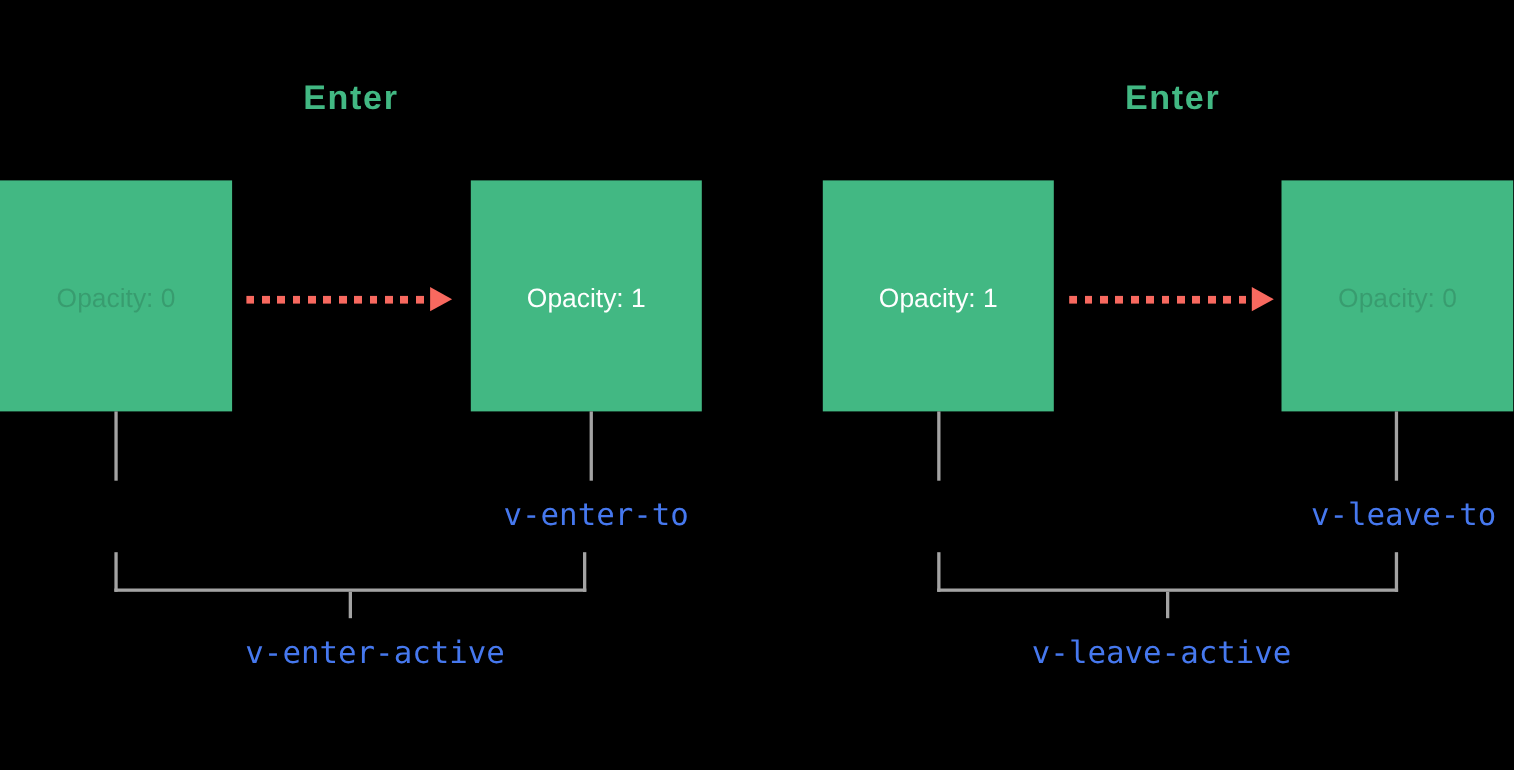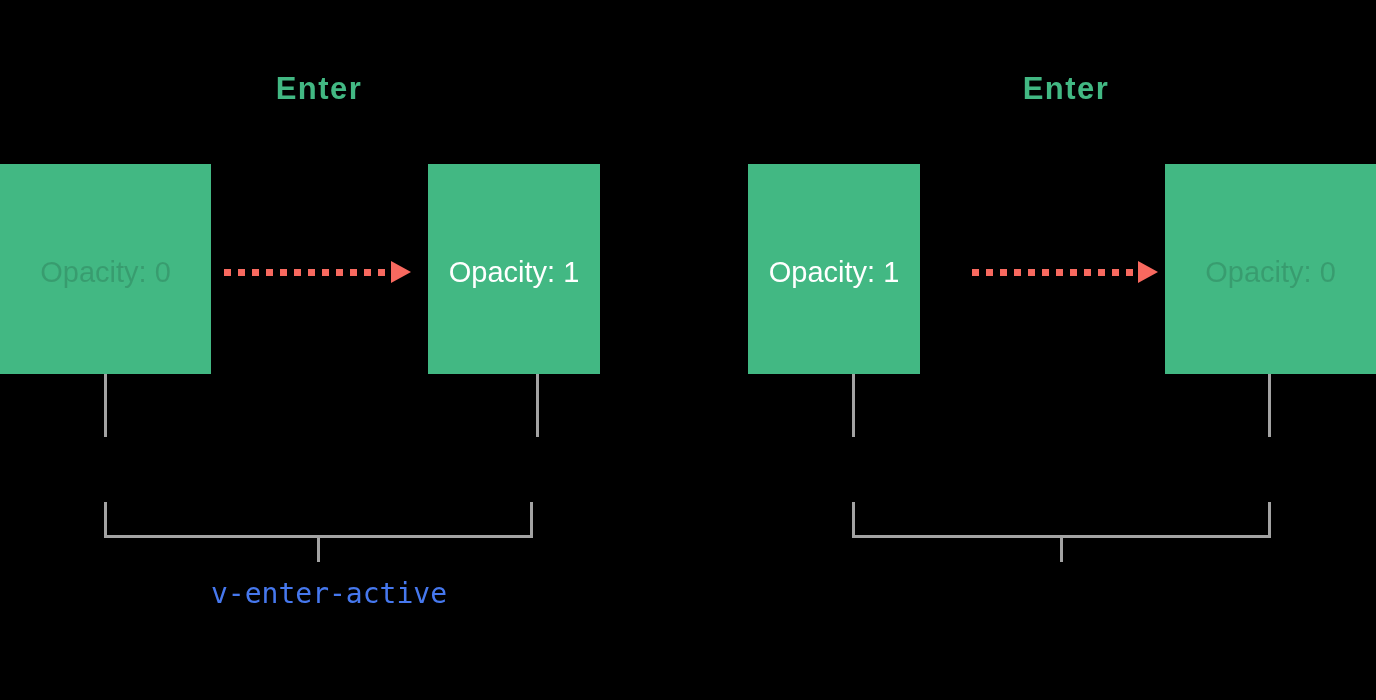--- a/index.html
+++ b/index.html
@@ -28,29 +28,29 @@
     transform: translateX(-50%);
     font-size: 31px;
     font-weight: bold;
     letter-spacing: 1.5px;
     color: var(--title-green);
     white-space: nowrap;
   }
   .gbox {
     position: absolute;
     top: 164px;
-    width: 172px;
+    width: 210px;
     height: 210px;
     background: var(--box-green);
     display: flex;
     align-items: center;
     justify-content: center;
   }
   .gbox .box-label {
-    font-size: 29px;
+    font-size: 24px;
     color: var(--box-text-white);
     white-space: nowrap;
     padding-top: 6px;
   }
   .gbox.faded .box-label { color: var(--box-text-faded); }
   .dash-line {
     position: absolute;
     top: 269px;
     height: 7px;
     background: repeating-linear-gradient(to right,
@@ -114,40 +114,43 @@
   <div class="dash-line" style="left:224px; width:167px;"></div>
   <div class="arrow-head" style="left:391px;"></div>
 
   <div class="gbox" style="left:428px;">
     <span class="box-label">Opacity: 1</span>
   </div>
 
   <div class="vline" style="left:104px;"></div>
   <div class="vline" style="left:536px;"></div>
 
+  <div class="class-label row-label" style="left:542px;">v-enter-to</div>
 
   <div class="bracket" style="left:104px; width:429px;"></div>
   <div class="bracket-stem" style="left:317px;"></div>
 
-  <div class="class-label active-label" style="left:329px;text-align:center;">v-enter-active</div>
+  <div class="class-label active-label" style="left:341px;text-align:center;">v-enter-active</div>
 
   <div class="section-title" style="left:1066px;">Enter</div>
 
   <div class="gbox" style="left:748px;">
     <span class="box-label">Opacity: 1</span>
   </div>
 
   <div class="dash-line" style="left:972px; width:166px;"></div>
   <div class="arrow-head" style="left:1138px;"></div>
 
   <div class="gbox faded" style="left:1165px; width:211px;">
     <span class="box-label">Opacity: 0</span>
   </div>
 
   <div class="vline" style="left:852px;"></div>
   <div class="vline" style="left:1268px;"></div>
 
+  <div class="class-label row-label" style="left:1276px;">v-leave-to</div>
 
   <div class="bracket" style="left:852px; width:419px;"></div>
   <div class="bracket-stem" style="left:1060px;"></div>
 
+  <div class="class-label active-label" style="left:1056px;">v-leave-active</div>
 
 </div>
 
 </body></html>

